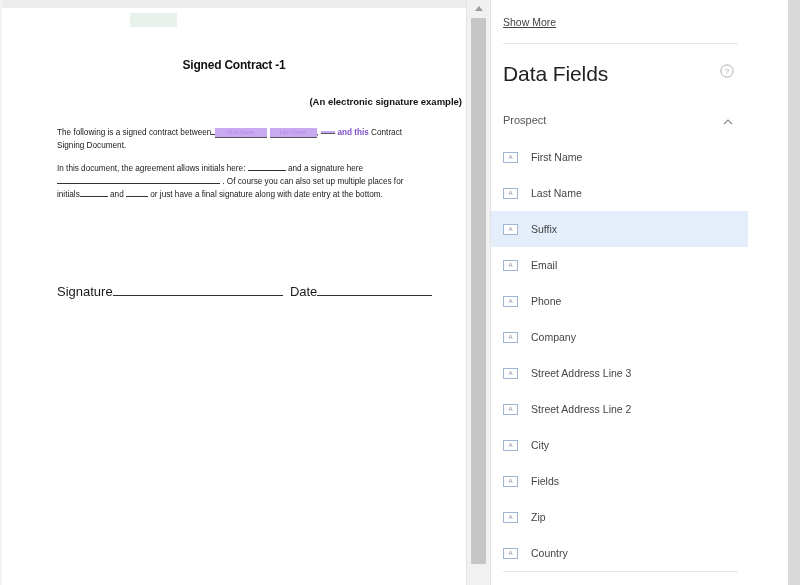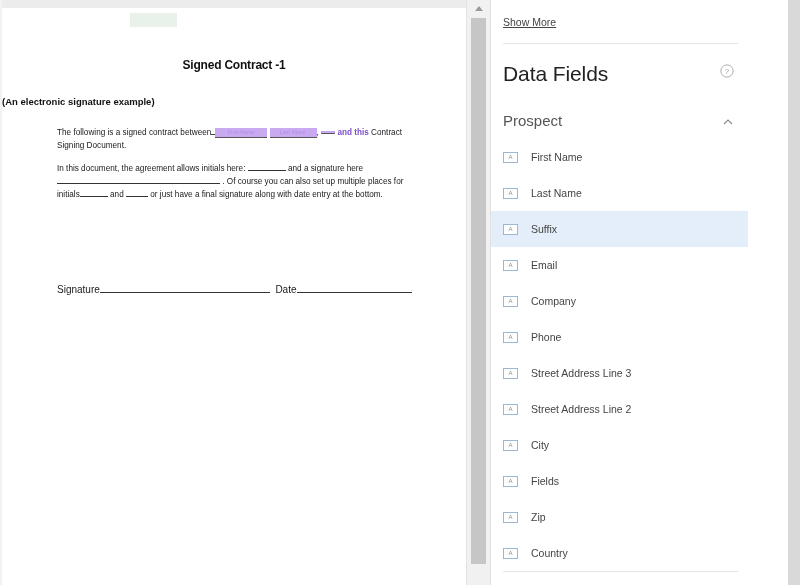--- a/index.html
+++ b/index.html
@@ -35,21 +35,21 @@
     background: #e8f2ea;
   }
   .doc-title {
     position: absolute; left: 0; right: 0; top: 50px;
     text-align: center;
     font-size: 12px; font-weight: bold; color: #111111;
     letter-spacing: -0.2px;
   }
   .doc-subtitle {
     position: absolute; left: 0; right: 4px; top: 88px;
-    text-align: left;
+    text-align: right;
     font-size: 9.5px; font-weight: bold; color: #111111;
   }
   .doc-body {
     position: absolute; left: 55px; top: 118px; width: 360px;
     font-size: 8.2px; line-height: 13px; color: #1a1a1a;
   }
   .doc-body p { margin-bottom: 10px; }
   .chip {
     display: inline-block;
     background: #c9a9f0;
@@ -67,21 +67,21 @@
   .rule { border-bottom: 1px solid #444; display:inline-block; }
   .rule.r1 { width: 4px; }
   .purple-text { color: #7b4fc9; font-weight: 600; margin-top: 25px; }
   .blank-s  { display:inline-block; width:38px; border-bottom:1px solid #333; }
   .blank-m  { display:inline-block; width:28px; border-bottom:1px solid #333; }
   .blank-xs { display:inline-block; width:22px; border-bottom:1px solid #333; }
   .blank-long { display:inline-block; width:163px; border-bottom:1px solid #333; }
 
   .sig-row {
     position: absolute; left: 55px; top: 276px; width: 320px;
-    font-size: 10px; color: #1a1a1a; white-space: nowrap;
+    font-size: 13px; color: #1a1a1a; white-space: nowrap;
   }
   .sig-line { display:inline-block; width:170px; border-bottom:1px solid #333; }
   .date-line { display:inline-block; width:115px; border-bottom:1px solid #333; }
 
   
   .scroll-col {
     position: relative;
     width: 24px; height: 585px;
     background: #f1f1f1;
     border-left: 1px solid #e3e3e3;
@@ -128,21 +128,21 @@
   .help-icon {
     position: absolute; right: 14px; top: 64px;
     width: 14px; height: 14px; cursor: pointer;
   }
   .group-header {
     position: absolute; left: 12px; right: 10px; top: 108px;
     height: 24px;
     display: flex; align-items: center; justify-content: space-between;
     cursor: pointer;
   }
-  .group-header .g-label { font-size: 15px; color: #555555; }
+  .group-header .g-label { font-size: 11px; color: #555555; }
   .chev {
     width: 12px; height: 12px; margin-right: 4px;
   }
   .field-list {
     position: absolute; left: 0; right: 0; top: 139px;
   }
   .field-row {
     position: relative;
     height: 36px;
     display: flex; align-items: center;
@@ -242,25 +242,25 @@
       <div class="field-row selected">
         <span class="fld-icon">A</span>
         <span class="fld-label">Suffix</span>
       </div>
       <div class="field-row">
         <span class="fld-icon">A</span>
         <span class="fld-label">Email</span>
       </div>
       <div class="field-row">
         <span class="fld-icon">A</span>
+        <span class="fld-label">Phone</span>
+      </div>
+      <div class="field-row">
+        <span class="fld-icon">A</span>
         <span class="fld-label">Company</span>
-      </div>
-      <div class="field-row">
-        <span class="fld-icon">A</span>
-        <span class="fld-label">Phone</span>
       </div>
       <div class="field-row">
         <span class="fld-icon">A</span>
         <span class="fld-label">Street Address Line 3</span>
       </div>
       <div class="field-row">
         <span class="fld-icon">A</span>
         <span class="fld-label">Street Address Line 2</span>
       </div>
       <div class="field-row">

